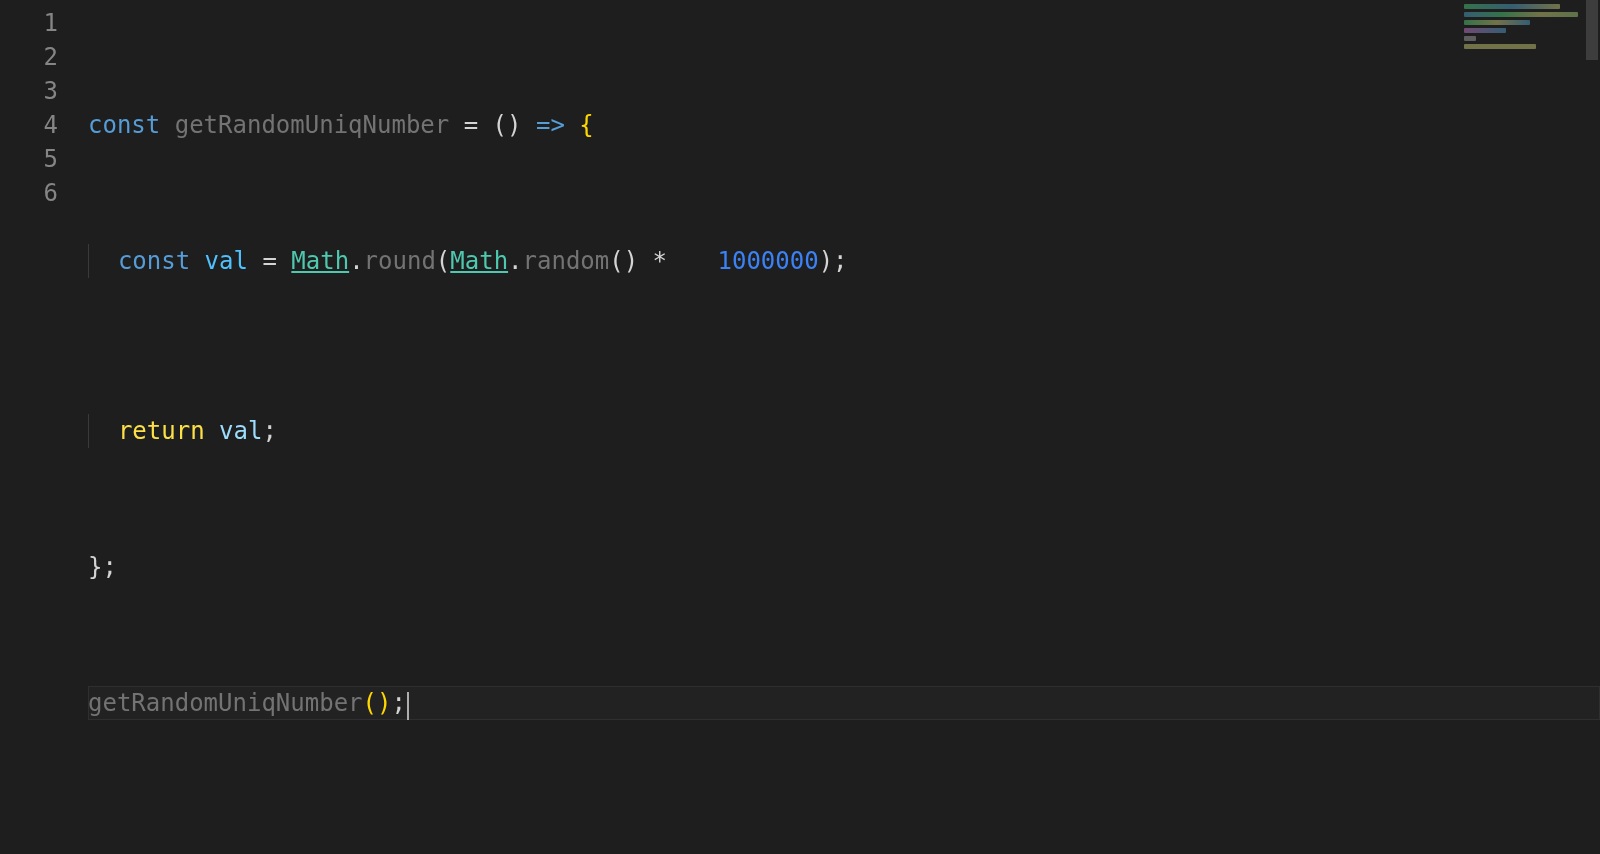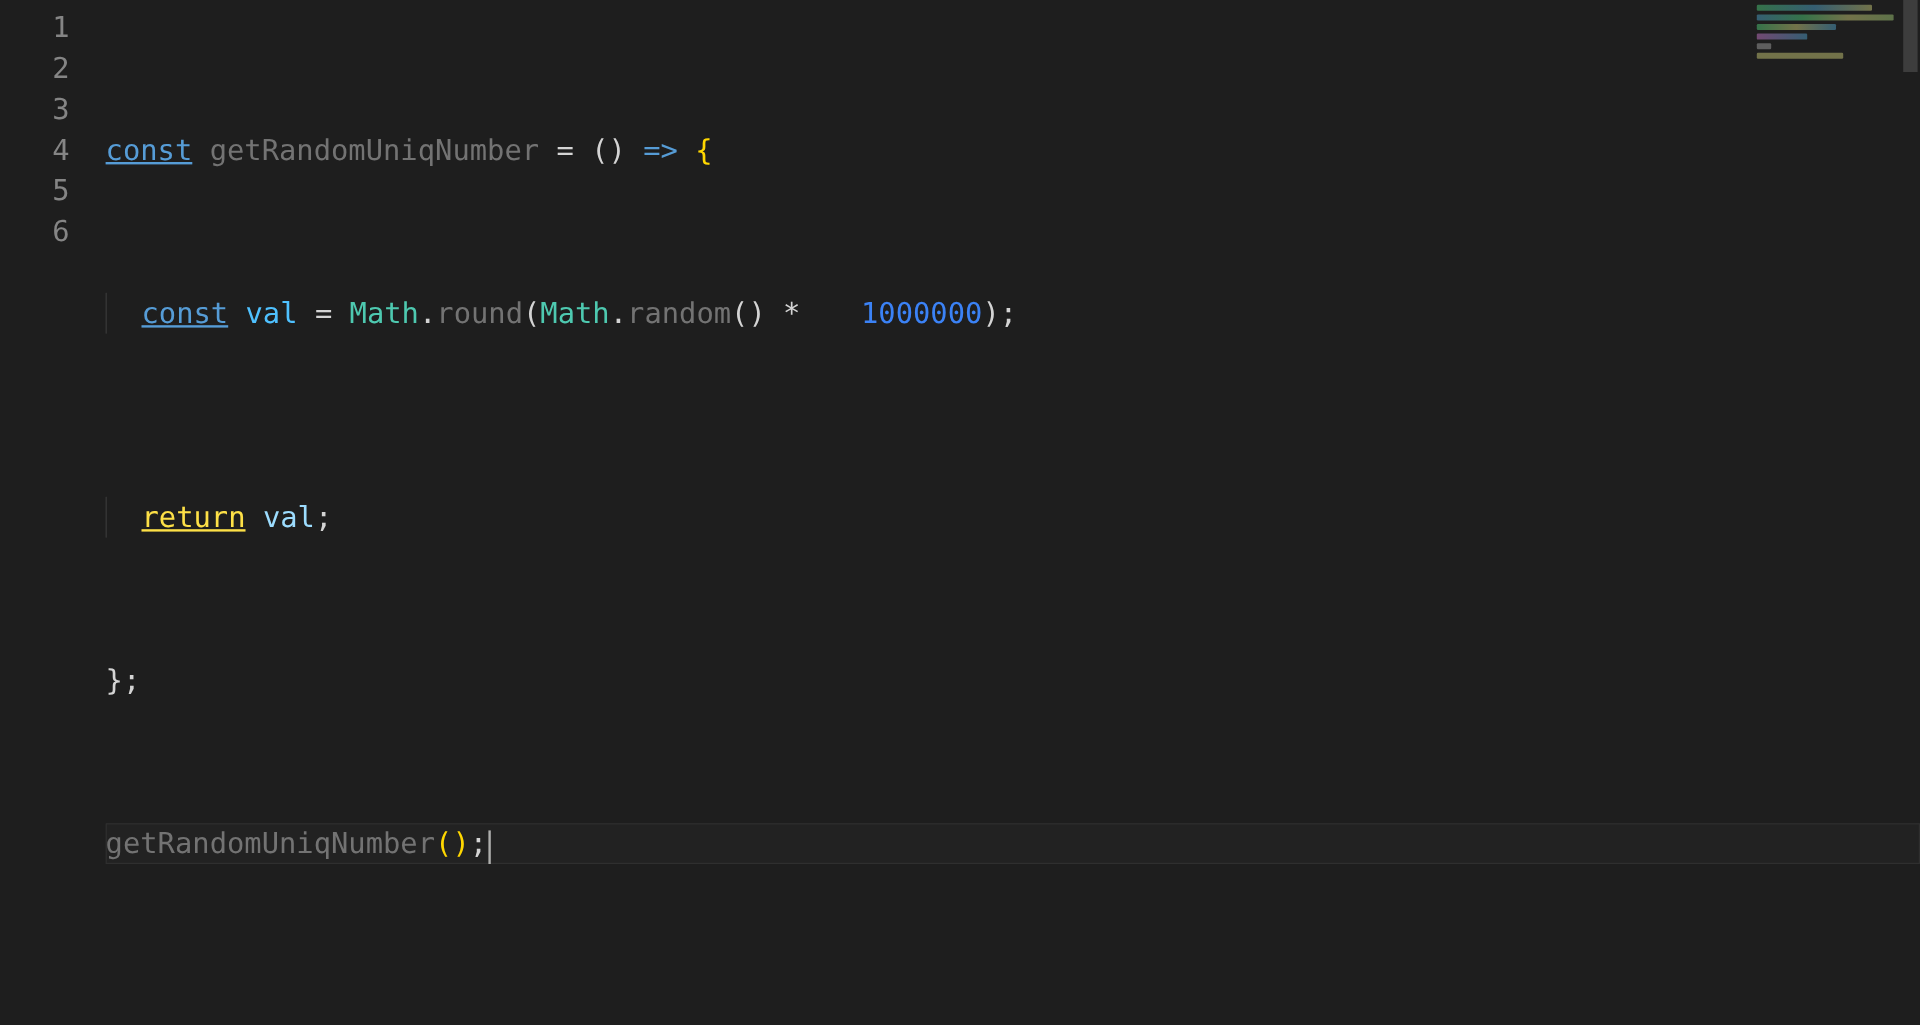--- a/index.html
+++ b/index.html
@@ -40,25 +40,25 @@
     outline-offset: -1px;
   }
   .indent-guide {
     border-left: 1px solid #3a3a3a;
     display: inline-block;
     height: 100%;
     vertical-align: top;
     margin-right: 0;
   }
   
-  .tk-kw     { color: #569cd6; text-decoration: underline; }   
+  .tk-kw     { color: #569cd6; }   
   .tk-fn     { color: #737373; }   
   .tk-var    { color: #9cdcfe; }   
   .tk-const  { color: #4fc1ff; }   
-  .tk-class  { color: #4ec9b0; }   
+  .tk-class  { color: #4ec9b0; text-decoration: underline; }   
   .tk-num    { color: #3b82f6; margin-left: 36px; }
   .tk-op     { color: #d4d4d4; }
   .tk-punc   { color: #d4d4d4; }
   .tk-arrow  { color: #569cd6; }
   .tk-brace  { color: #ffd700; }   
   .tk-paren-y{ color: #ffd700; }
 
   .cursor {
     display:inline-block;
     width:2px; height:28px;

